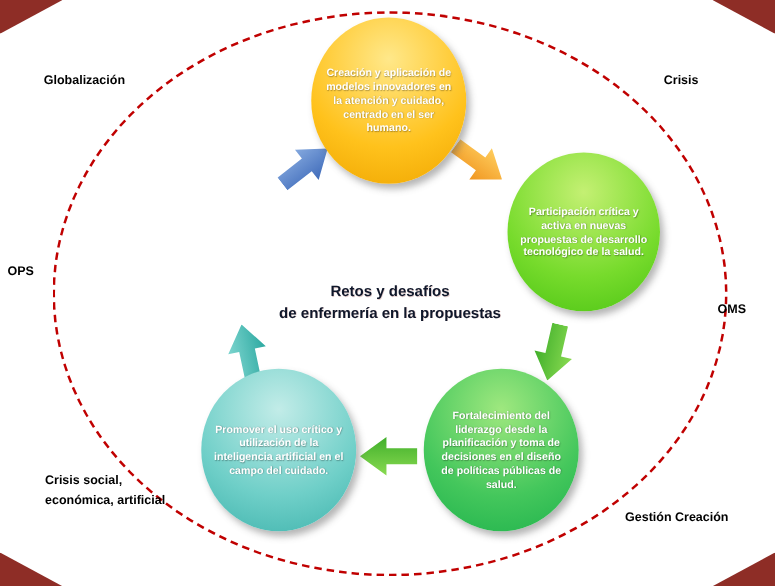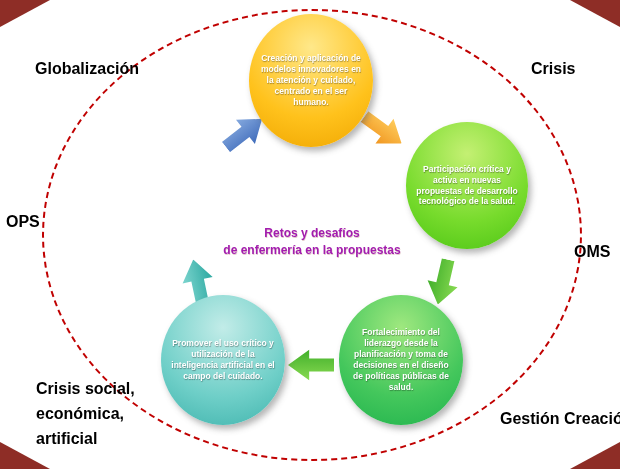--- a/index.html
+++ b/index.html
@@ -46,36 +46,36 @@
     left:161px;top:295px;width:124px;height:130px;
     background:radial-gradient(circle at 50% 25%, #C2ECE8, #6FCFC8 60%, #3FB3AC);
   }
   .node-left{
     left:118px;top:128px;width:117px;height:117px;
     background:radial-gradient(circle at 50% 25%, #8FB3E8, #4B7BD0 60%, #2E5CA8);
   }
   
   .center-title{
     position:absolute;left:183px;top:225px;width:258px;
-    text-align:center;color:#a21caf;font-weight:bold;font-size:12px;line-height:1.45;
+    text-align:center;color:#0f172a;font-weight:bold;font-size:12px;line-height:1.45;
     text-shadow:0.5px 0.5px 0 rgba(148,54,52,0.25);
   }
   
   .arrow{
     position:absolute;width:46px;height:32px;
     clip-path:polygon(0 30%,54% 30%,54% 2%,100% 50%,54% 98%,54% 70%,0 70%);
   }
   .arrow-blue{left:221px;top:117px;transform:rotate(-38deg);background:linear-gradient(#86AADF,#3F6BBA);}
   .arrow-orange{left:360px;top:114px;transform:rotate(36deg);background:linear-gradient(#FFCE5E,#F0951F);}
   .arrow-green-right{left:420px;top:266px;transform:rotate(103deg);background:linear-gradient(#8ADB52,#3FAE2A);}
   .arrow-green-bottom{left:288px;top:349px;transform:rotate(180deg);background:linear-gradient(#8ADB52,#3FAE2A);}
   .arrow-teal{left:175px;top:266px;transform:rotate(-102deg);background:linear-gradient(#7FD6D0,#2BA8A0);}
   
   .outer-label{
-    position:absolute;color:#000000;font-weight:bold;font-size:16px;line-height:1.55;
+    position:absolute;color:#000000;font-weight:bold;font-size:10px;line-height:1.55;
     white-space:nowrap;
   }
   .lbl-globalizacion{left:35px;top:57px;}
   .lbl-leyes{left:531px;top:57px;}
   .lbl-ops{left:6px;top:210px;}
   .lbl-oms{left:574px;top:240px;}
   .lbl-crisis{left:36px;top:377px;width:104px;white-space:normal;}
   .lbl-gestion{left:500px;top:407px;}
 </style>
 </head>

